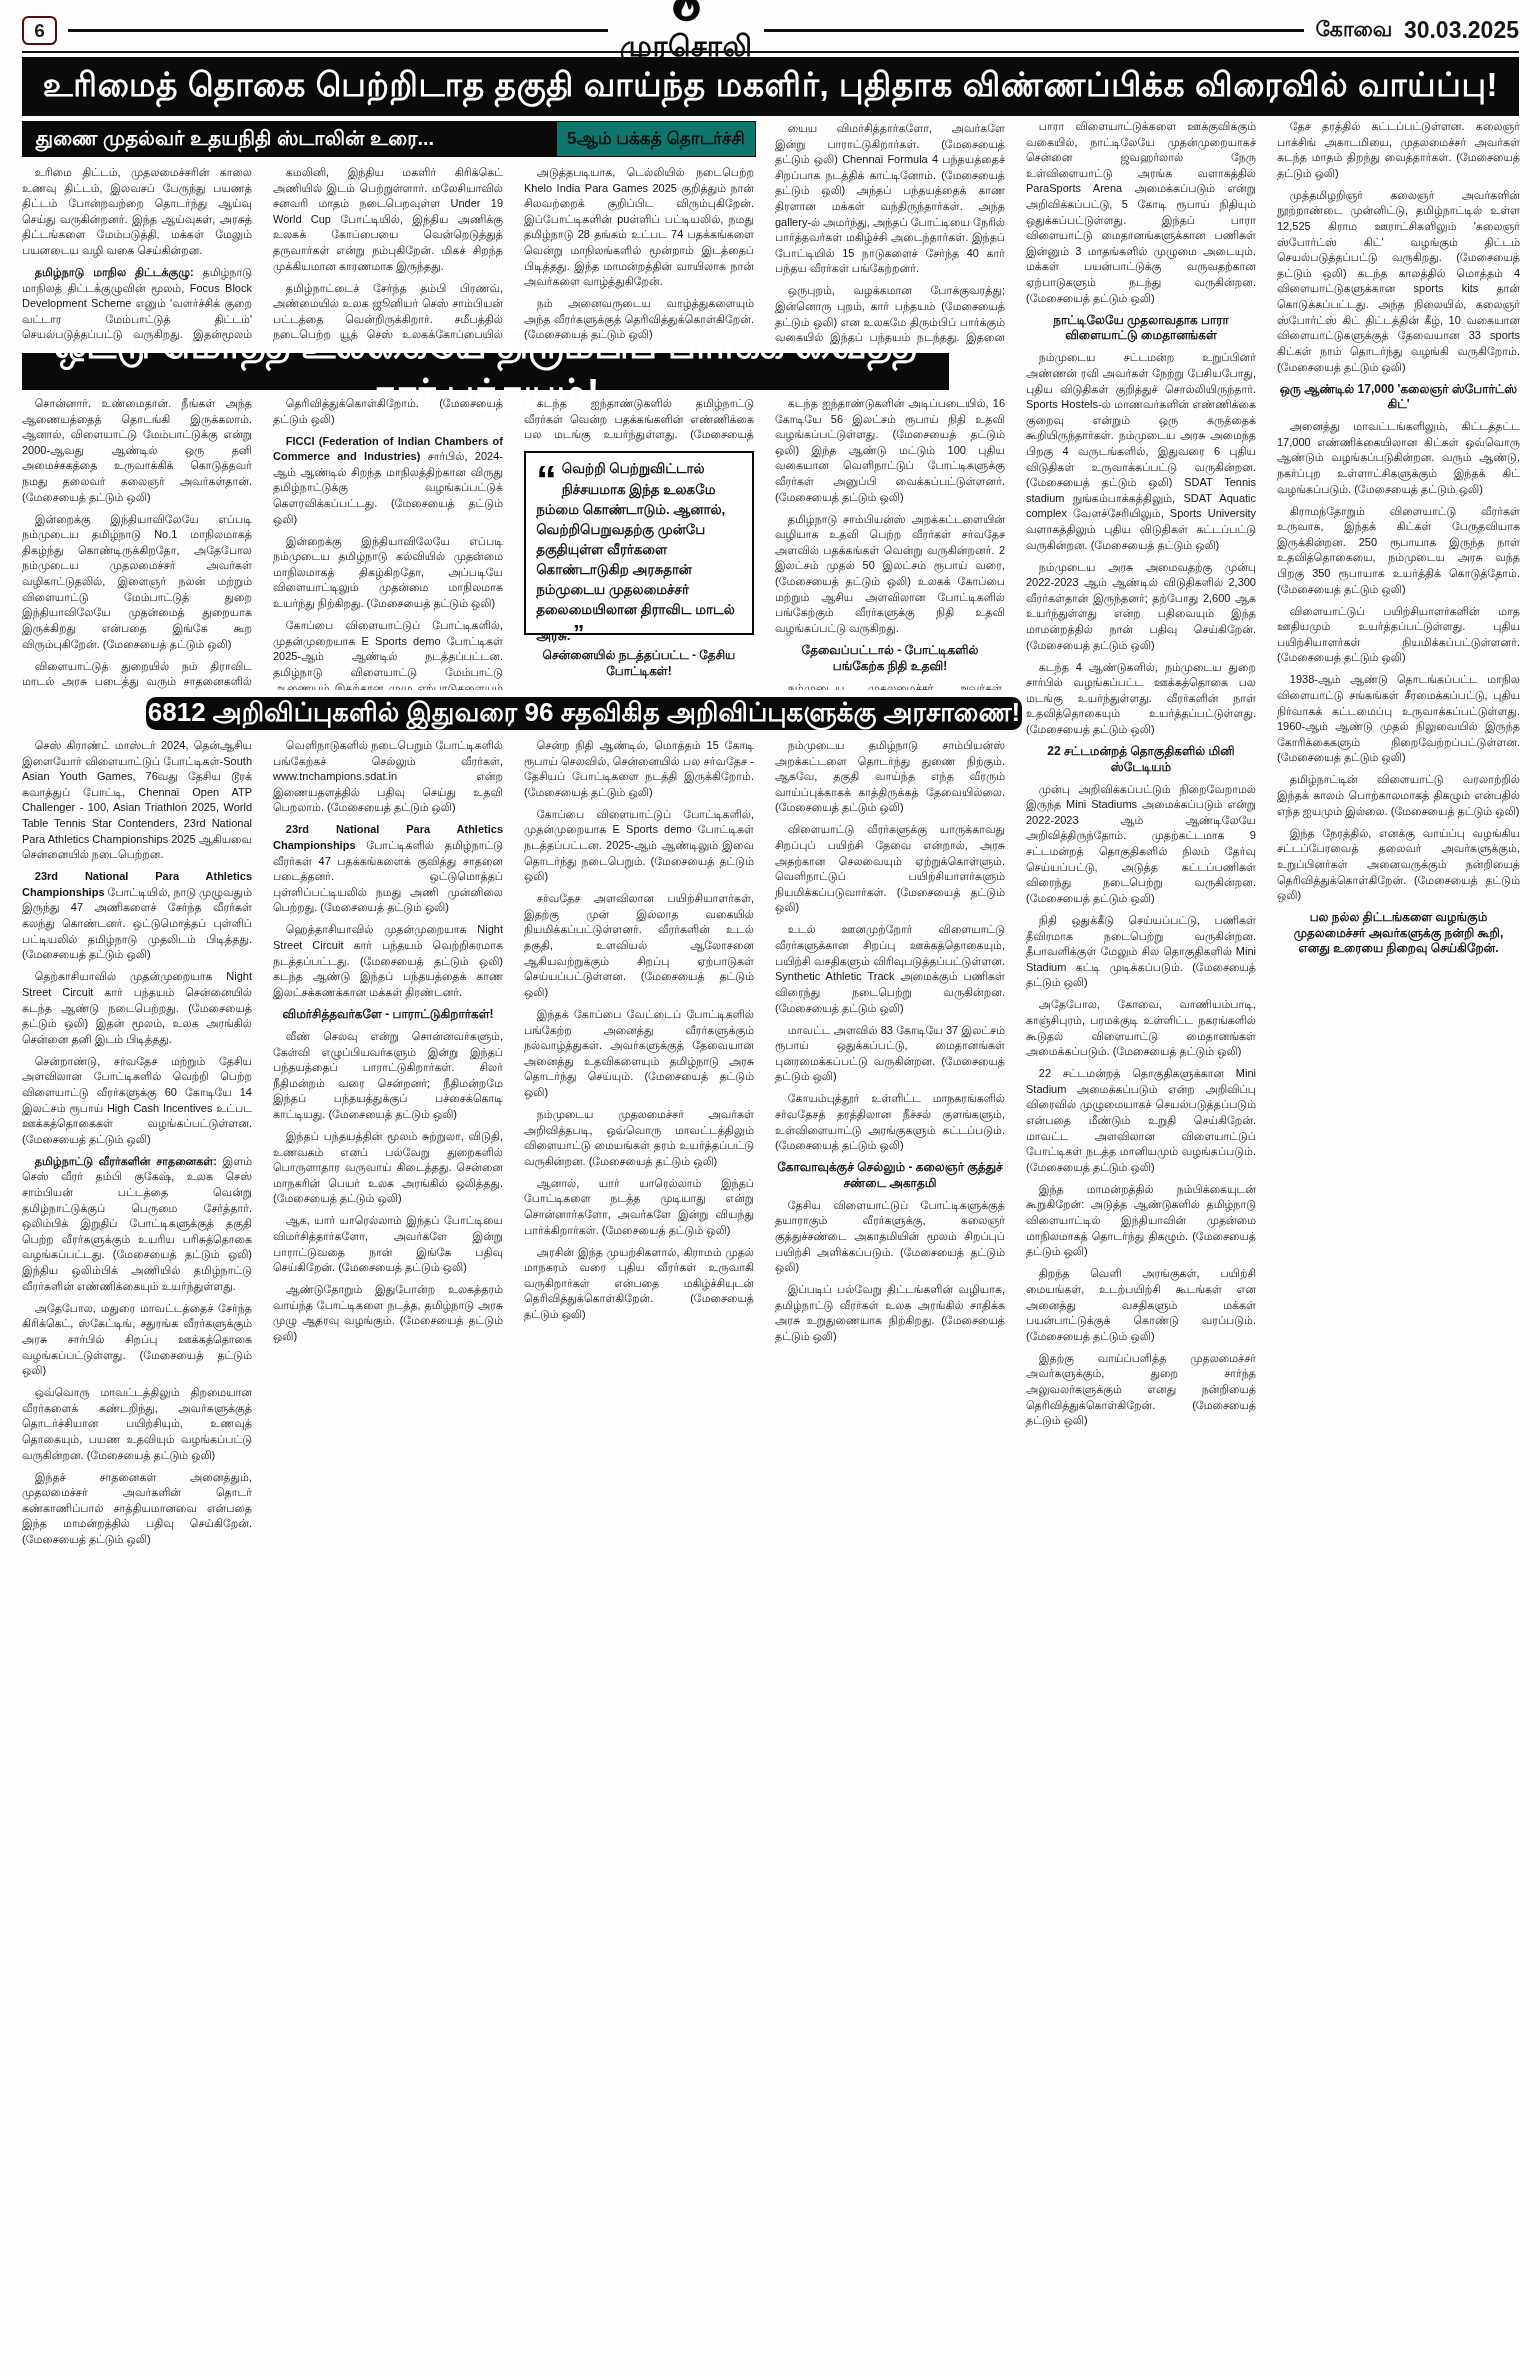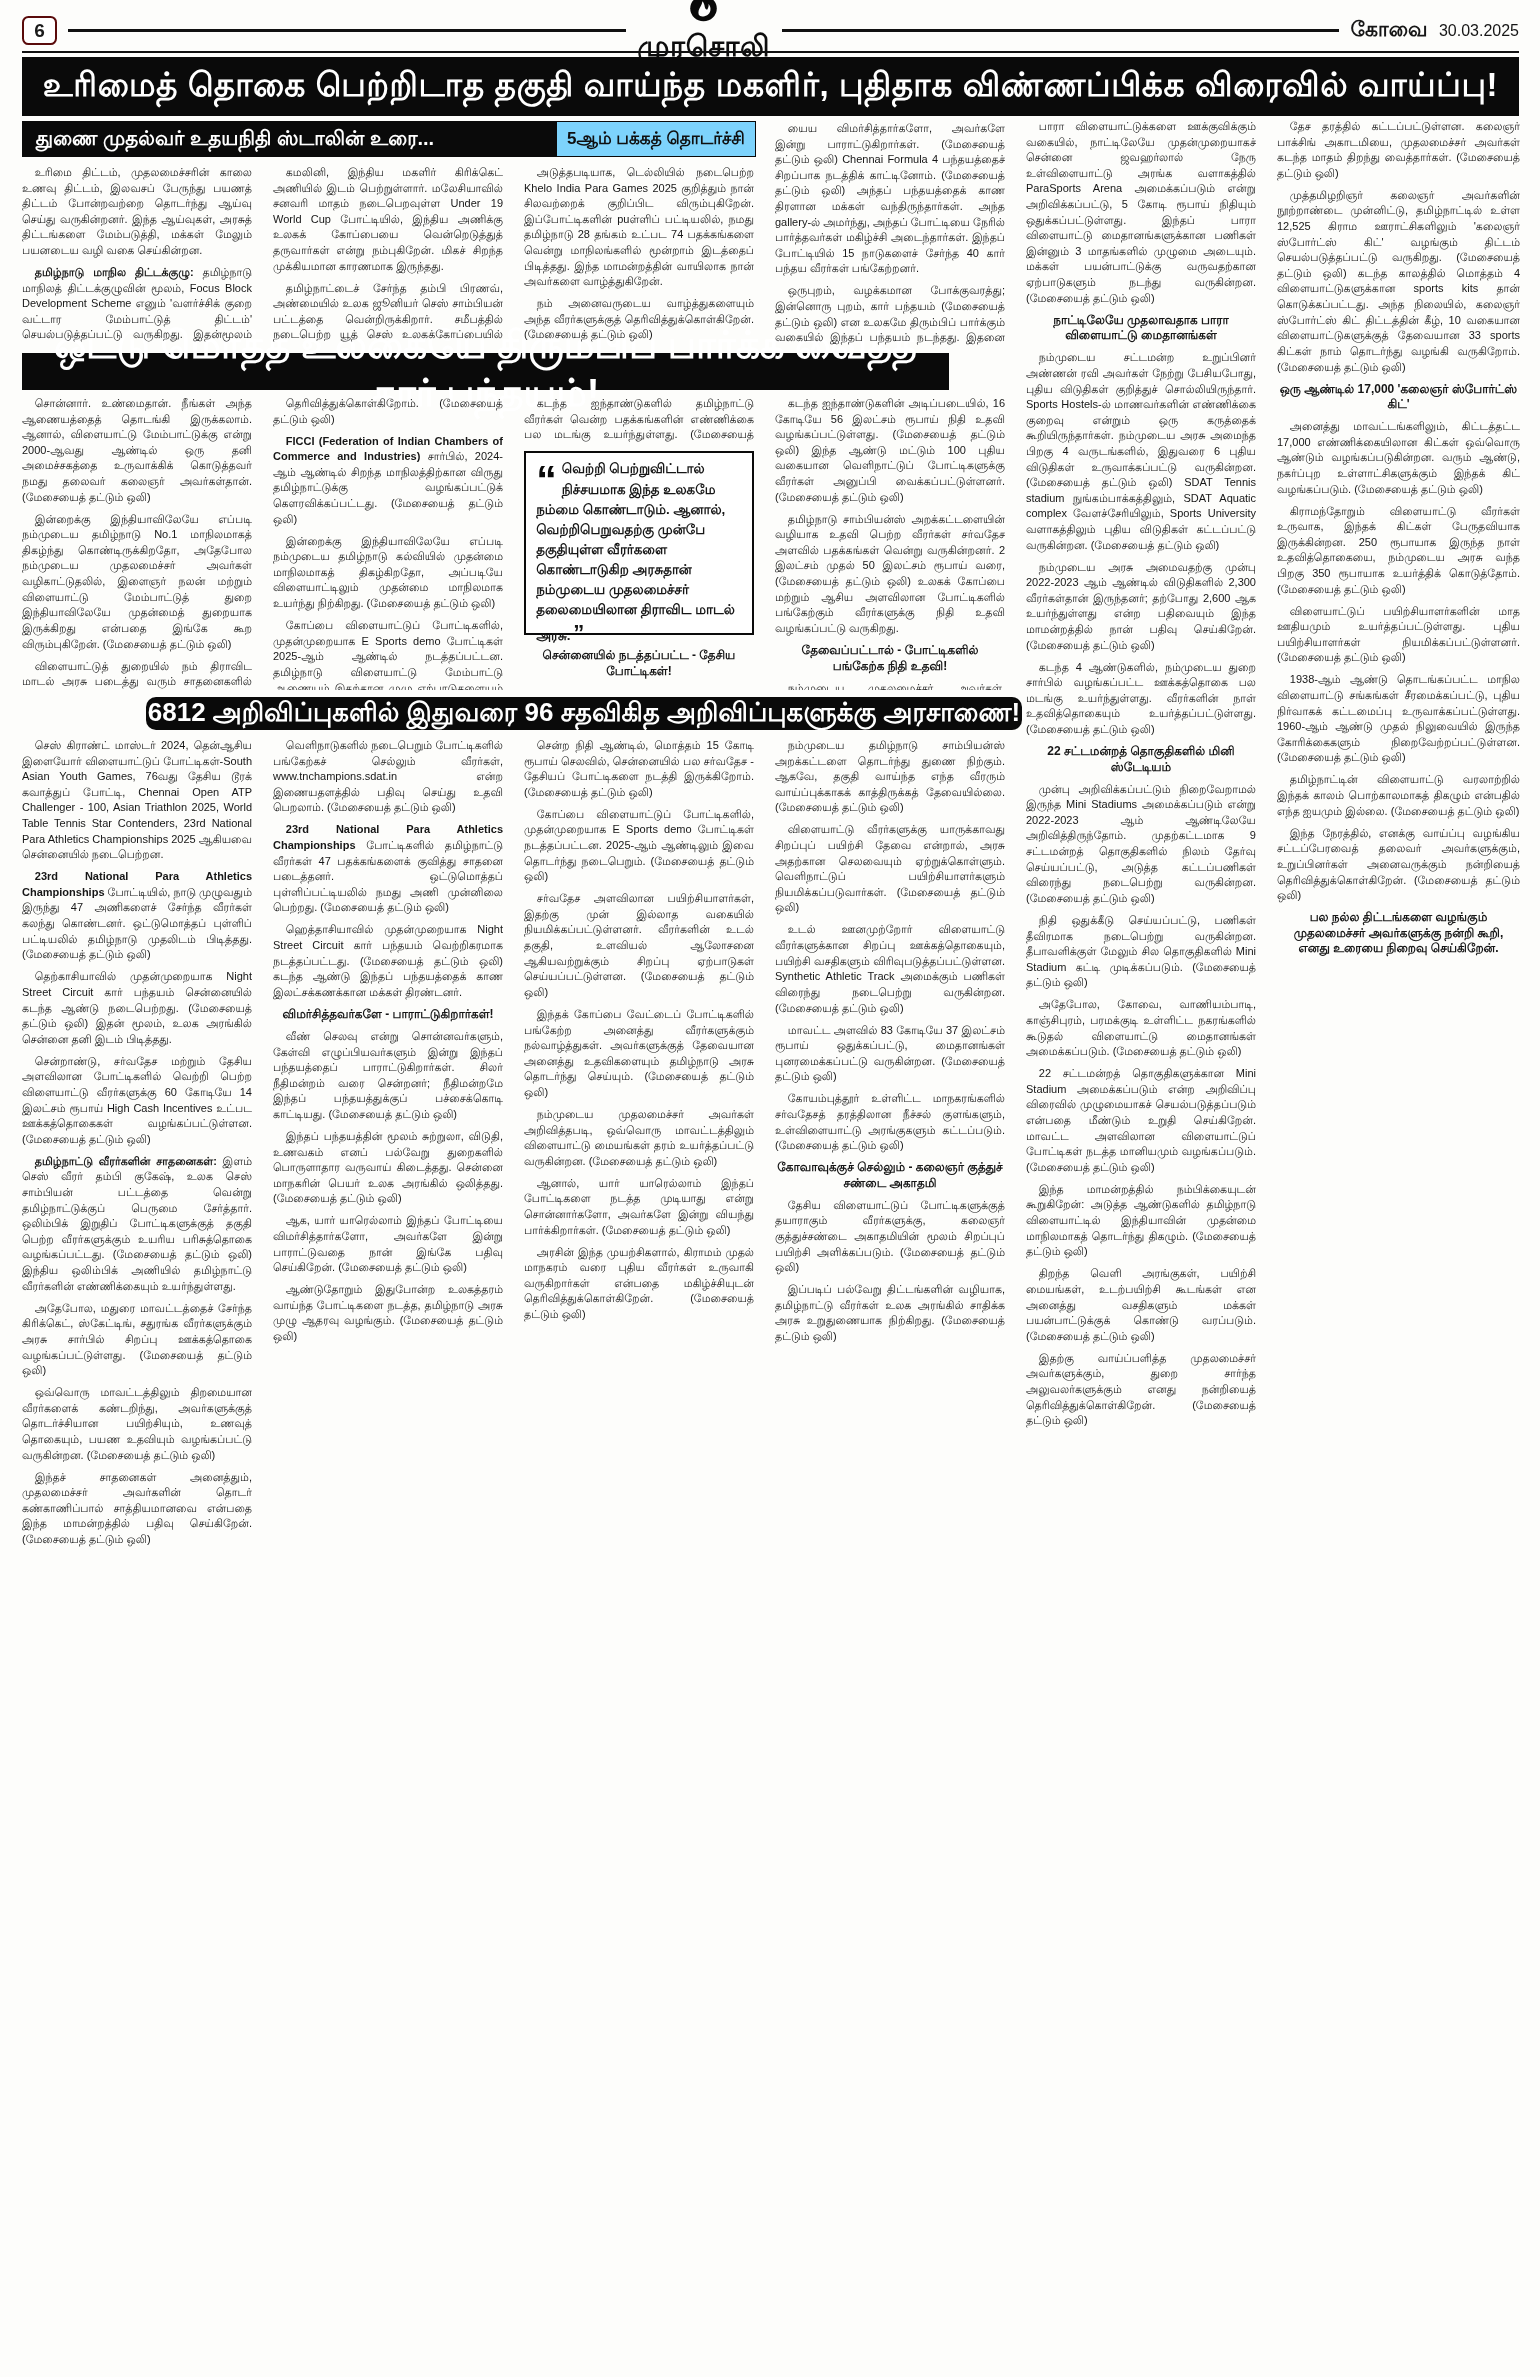--- a/index.html
+++ b/index.html
@@ -11,33 +11,33 @@
   
   .hdr{position:absolute;left:22px;top:14px;width:1497px;height:33px;
        display:flex;align-items:center;gap:11.5px;}
   .pageno{border:2.6px double #5a0b0b;color:#1c1c1c;font-weight:bold;font-size:19px;
           padding:1.3px 10.2px;border-radius:6.4px;background:#fff;}
   .hrule{flex:1;height:2.6px;background:#111;}
   .masthead{display:flex;align-items:center;gap:6.4px;flex-direction:column;}
   .masthead .title{font-size:29px;font-weight:bold;letter-spacing:0.6px;color:#0d0d0d;}
   .logo{width:29px;height:29px;display:block;}
   .edition{font-size:20.4px;font-weight:bold;}
-  .date{font-size:16px;font-weight:normal;}
+  .date{font-size:23px;font-weight:bold;}
   .hdr-underline{position:absolute;left:22px;top:51px;width:1497px;height:1.9px;background:#111;}
 
   
   .banner{position:absolute;background:#0a0a0a;color:#fff;font-weight:800;
           display:flex;align-items:center;justify-content:center;text-align:center;}
   .banner-top{left:22px;top:57px;width:1497px;height:59px;font-size:33px;letter-spacing:0.6px;}
   .banner-mid{left:22px;top:353px;width:927px;height:37px;font-size:38px;}
   .banner-bot{left:146px;top:697px;width:876px;height:33px;font-size:26px;border-radius:10px;}
 
   
   .subbar{position:absolute;left:22px;top:121px;width:732px;height:34px;
-          border:1.9px solid #0a0a0a;display:flex;align-items:stretch;background:#7dd3fc;}
+          border:1.9px solid #0a0a0a;display:flex;align-items:stretch;background:#0f766e;}
   .subbar .black{background:#0a0a0a;color:#fff;font-weight:bold;font-size:20px;
           display:flex;align-items:center;padding:0 12.8px;flex:1 1 auto;}
   .subbar .white{color:#0f0f0f;font-weight:bold;font-size:17px;display:flex;
           align-items:center;padding:0 10.2px;white-space:nowrap;}
 
   
   .col{position:absolute;width:230px;overflow:hidden;text-align:justify;}
   .para{margin:0 0 6.4px 0;font-size:11px;line-height:1.42;text-indent:12.8px;}
   .para b{font-weight:bold;}
   .subhead{font-weight:bold;font-size:12px;text-align:center;margin:6.4px 0 6.4px 0;line-height:1.3;}

